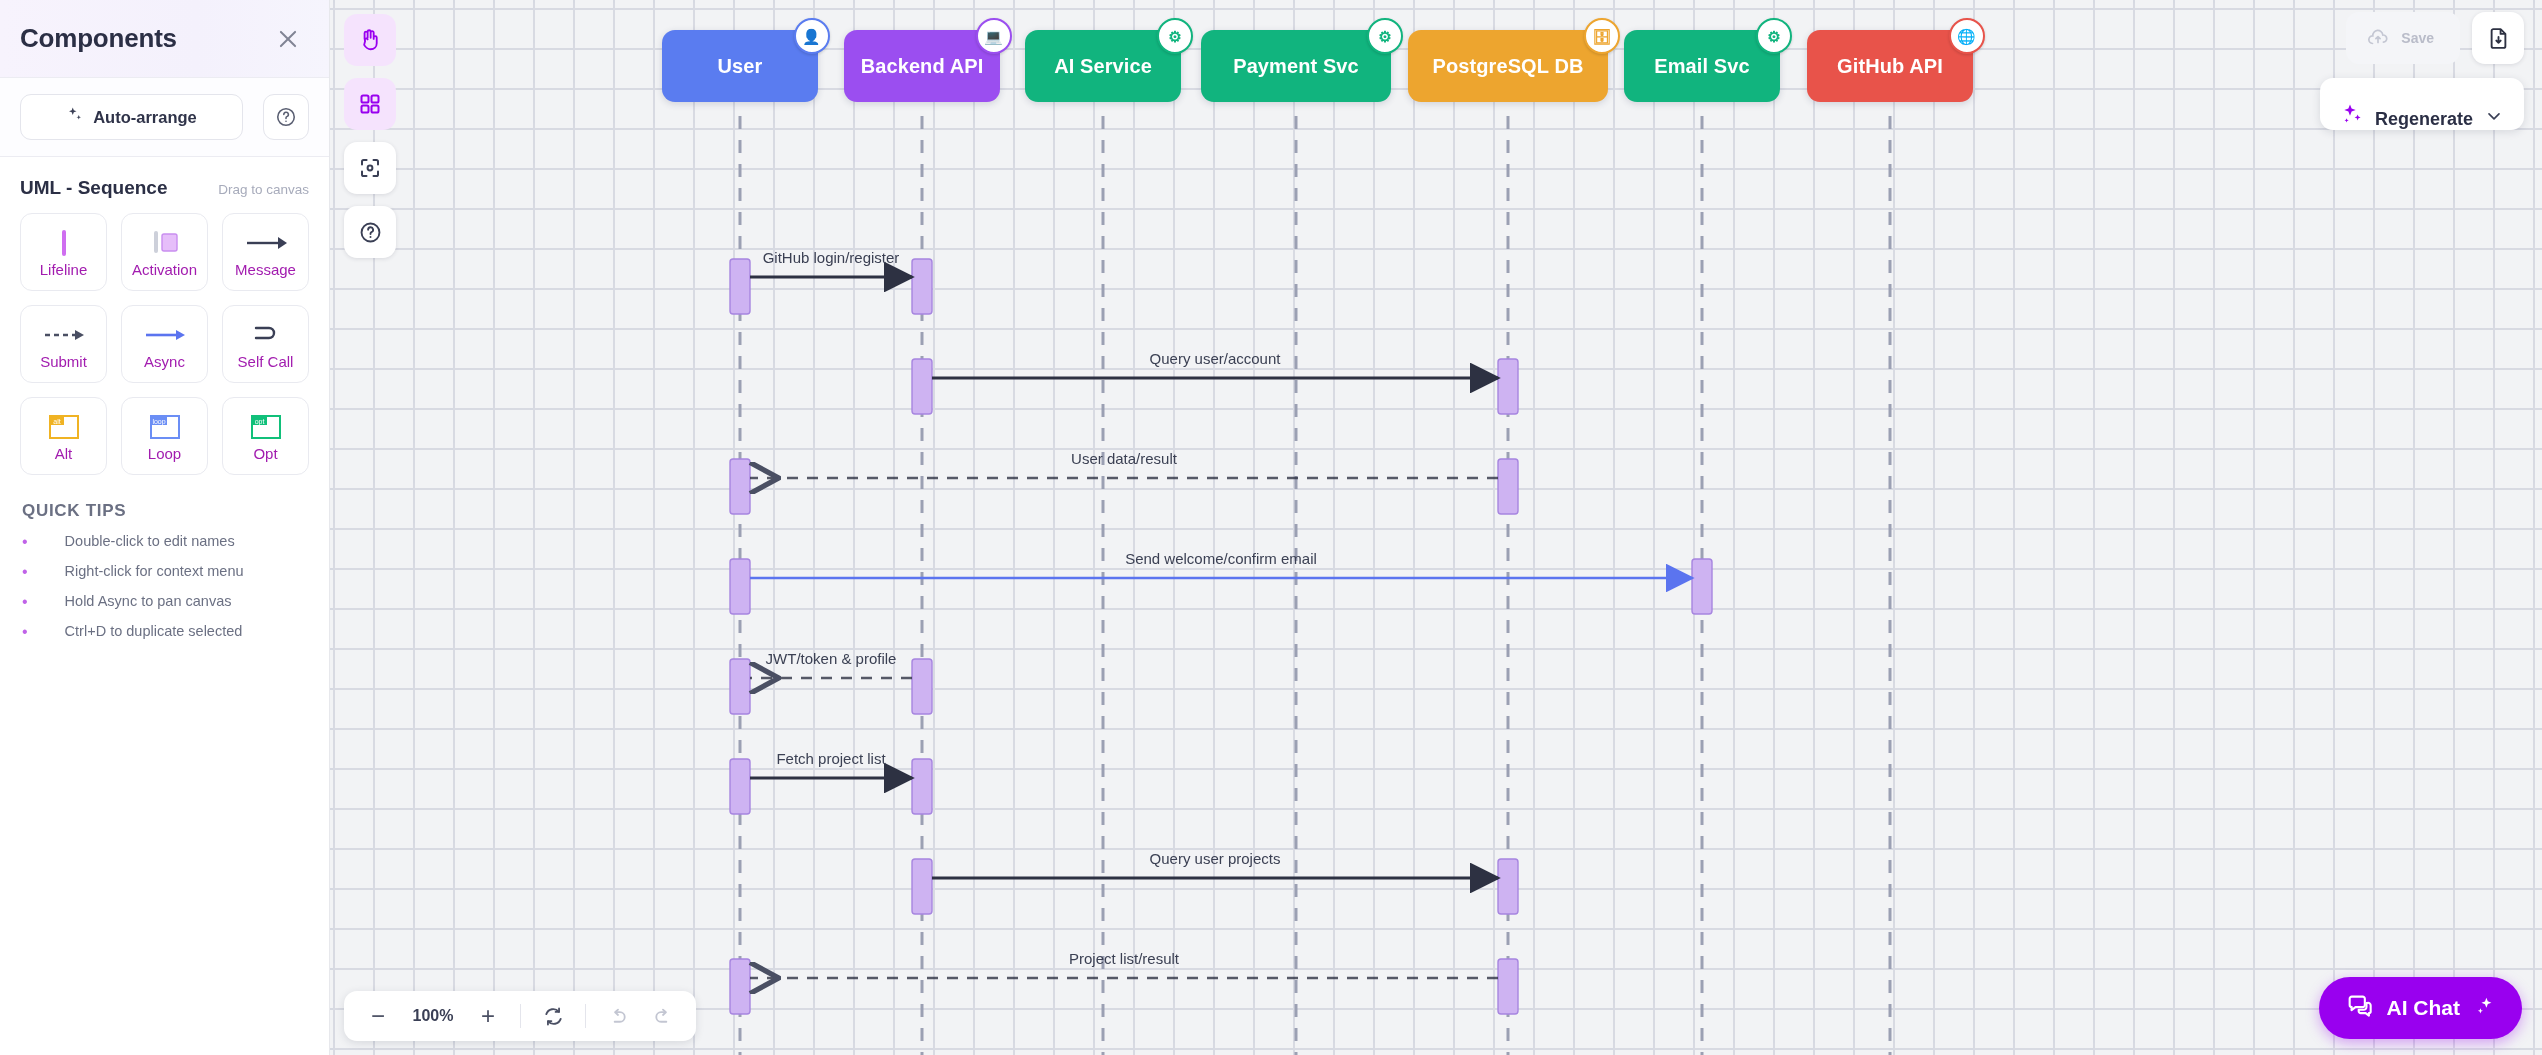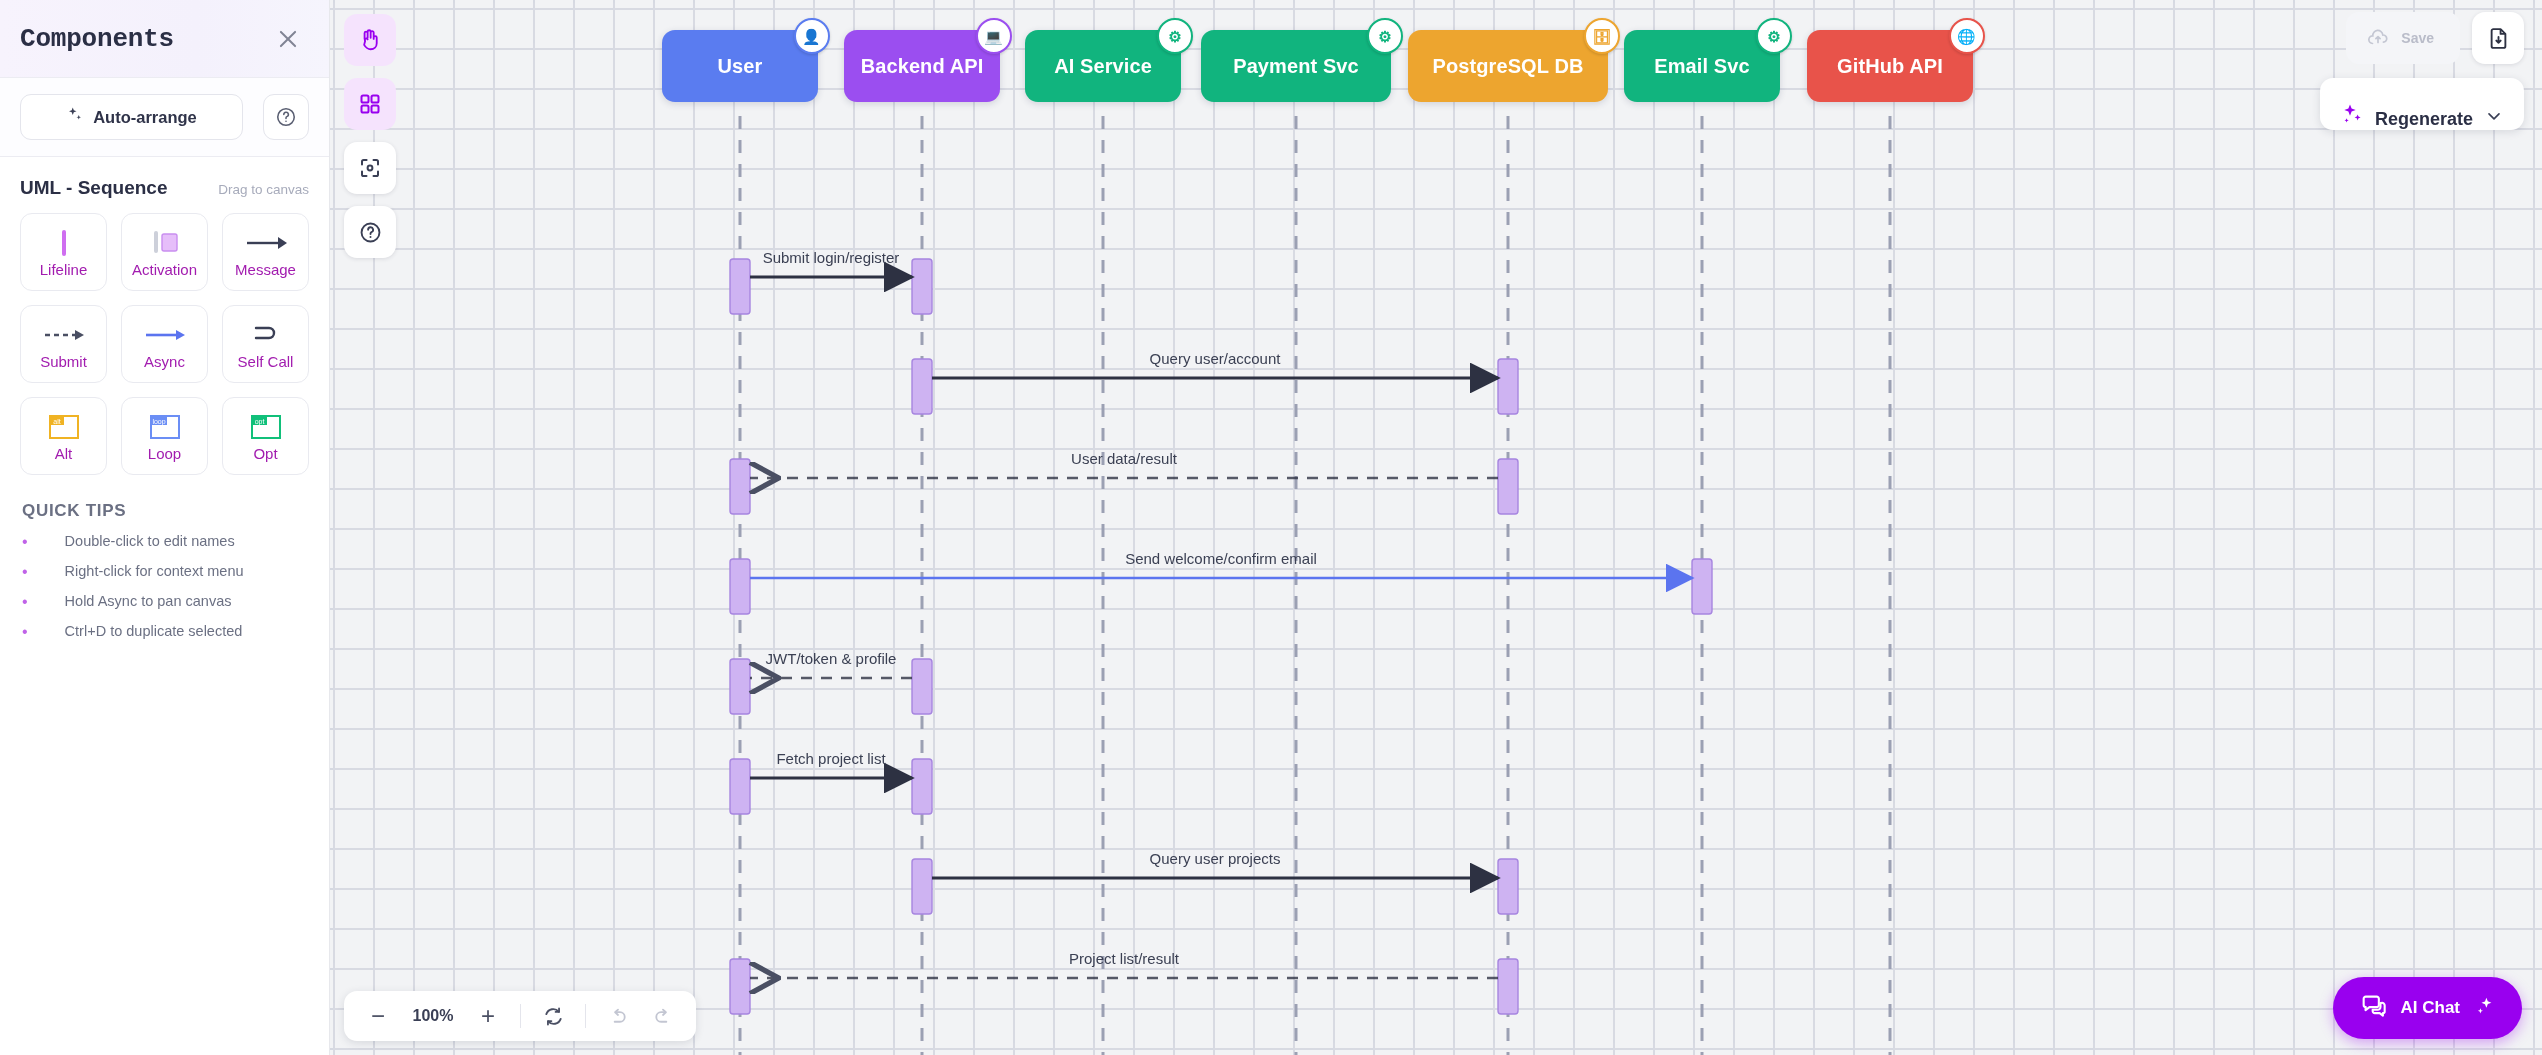--- a/index.html
+++ b/index.html
@@ -16,21 +16,20 @@
     position:absolute;left:0;top:0;width:330px;height:1055px;
     background:#ffffff;border-right:1px solid #e7e8ec;
     box-sizing:border-box;z-index:40;
   }
   .sb-header{
     height:78px;box-sizing:border-box;
     background:linear-gradient(90deg,#f7f3fd 0%,#f4f1fc 60%,#f6f5fd 100%);
     border-bottom:1px solid #ececf2;
     display:flex;align-items:center;justify-content:space-between;
     padding:0 26px 0 20px;
-    font-family:Liberation Mono, monospace;
   }
   .sb-title{font-size:26px;font-weight:700;color:#2b2f45;letter-spacing:-0.2px;}
   .close-x{width:30px;height:30px;position:relative;cursor:pointer;opacity:.75;}
   .close-x:before,.close-x:after{
     content:"";position:absolute;left:4px;top:14px;width:22px;height:2px;
     background:#5a5f72;border-radius:2px;
   }
   .close-x:before{transform:rotate(45deg);}
   .close-x:after{transform:rotate(-45deg);}
 
@@ -134,21 +133,21 @@
   .zpct{min-width:62px;text-align:center;font-size:16px;font-weight:600;color:#3a3f55;cursor:default;}
   .zsep{width:1px;height:24px;background:#e4e5ec;margin:0 8px;}
 
   
   #aichat{
     position:absolute;right:20px;bottom:16px;z-index:25;
     height:62px;padding:0 26px;border-radius:31px;background:#9900ef;
     box-shadow:0 4px 14px rgba(153,0,239,.35);
     display:flex;align-items:center;gap:14px;cursor:pointer;
   }
-  #aichat .lbl{color:#fff;font-size:17px;font-weight:700;}
+  #aichat .lbl{color:#fff;font-size:21px;font-weight:700;}
 
   
   #diagram{position:absolute;left:0;top:0;width:100%;height:100%;pointer-events:none;}
   .node{
     position:absolute;height:72px;border-radius:13px;
     display:flex;align-items:center;justify-content:center;
     color:#fff;font-size:20px;font-weight:700;letter-spacing:.1px;
     box-shadow:0 2px 7px rgba(40,45,80,.16);pointer-events:auto;cursor:pointer;
   }
   .badge{
@@ -387,21 +386,21 @@
           <div class="node" style="left: 1294px; top: 30px; width: 156px; background: rgb(17, 180, 126);">
             <span>Email Svc</span>
             <div class="badge" style="color: rgb(17, 180, 126);">⚙</div>
           </div>
           <div class="node" style="left: 1477px; top: 30px; width: 166px; background: rgb(232, 83, 74);">
             <span>GitHub API</span>
             <div class="badge" style="color: rgb(232, 83, 74);">🌐</div>
           </div>
         </div>
       <div id="labels">
-          <div class="msg-label" style="left: 501px; top: 249px;">Submit login/register</div>
+          <div class="msg-label" style="left: 501px; top: 249px;">GitHub login/register</div>
           <div class="msg-label" style="left: 885px; top: 350px;">Query user/account</div>
           <div class="msg-label" style="left: 794px; top: 450px;">User data/result</div>
           <div class="msg-label" style="left: 891px; top: 550px;">Send welcome/confirm email</div>
           <div class="msg-label" style="left: 501px; top: 650px;">JWT/token &amp; profile</div>
           <div class="msg-label" style="left: 501px; top: 750px;">Fetch project list</div>
           <div class="msg-label" style="left: 885px; top: 850px;">Query user projects</div>
           <div class="msg-label" style="left: 794px; top: 950px;">Project list/result</div>
         </div>
     </div>
 

